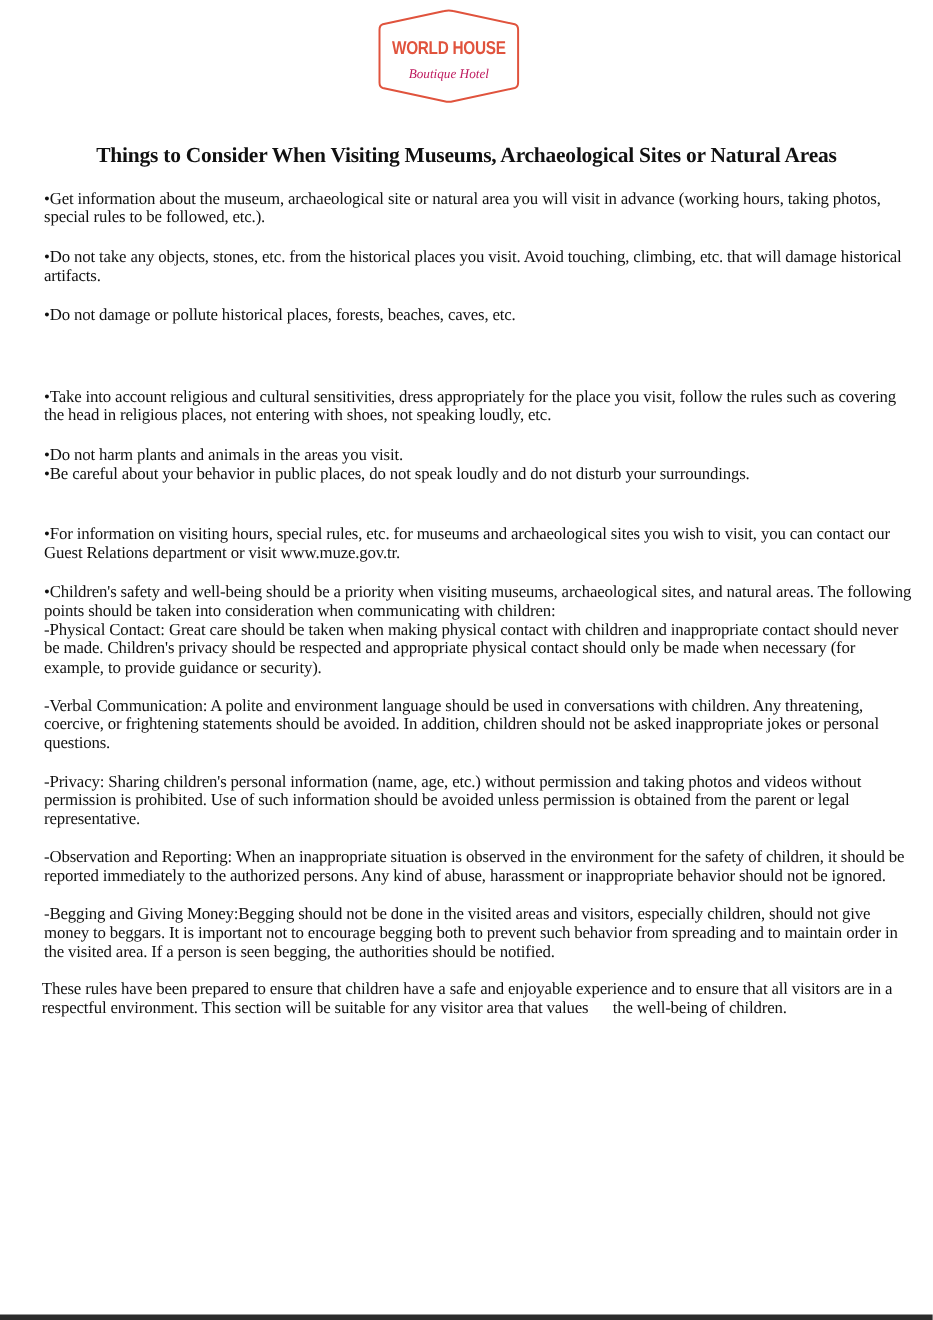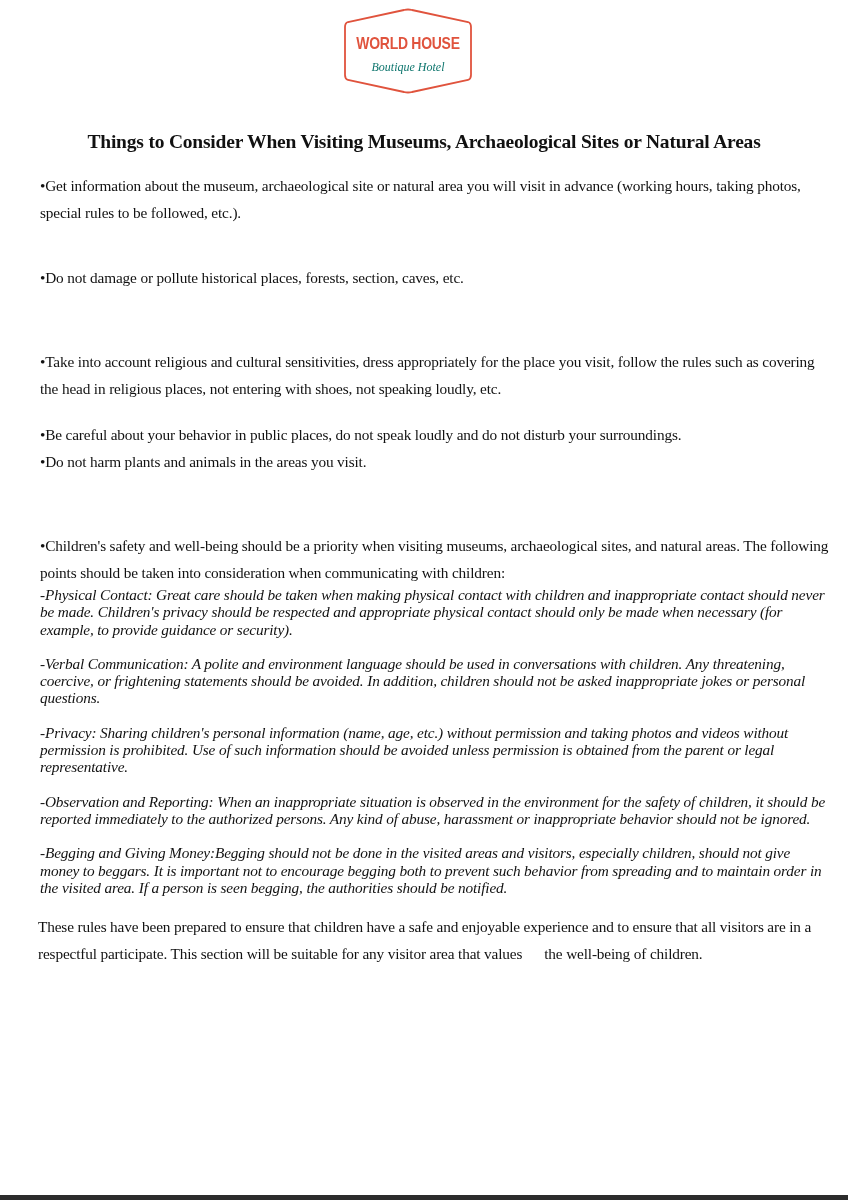--- a/index.html
+++ b/index.html
@@ -23,64 +23,66 @@
     font-size: 12px;
   }
   .title {
     position: absolute; left: 0; width: 848px; top: 131px; text-align: center;
     font-weight: bold; font-size: 19.5px; letter-spacing: -0.2px;
   }
   .content {
     position: absolute; left: 40px; top: 172px; width: 790px;
   }
   .para {
-    font-size: 15.3px; line-height: 27px; margin: 0; letter-spacing: -0.15px;
+    font-size: 15.3px; line-height: 17px; margin: 0; letter-spacing: -0.15px;
   }
-  .tight { font-size: 15.3px; line-height: 17.3px; margin: 0; letter-spacing: -0.15px; font-style: italic; }
+  .tight { font-size: 15.3px; line-height: 17.3px; margin: 0; letter-spacing: -0.15px; }
   .gap-l { height: 19px; }
   .gap-m { height: 17px; }
   .bottom-bar {
     position: absolute; left: 0; bottom: 0; width: 848px; height: 5px; background: #2c2c2c;
   }
 </style>
 </head>
 <body>
 
 <div class="logo">
   <svg width="132" height="86" viewBox="0 0 132 86">
     <path id="logo-frame" d="M6 14 Q3 15 3 19 L3 67 Q3 71 6 72 L62 84 Q66 85 70 84 L126 72 Q129 71 129 67 L129 19 Q129 15 126 14 L70 2 Q66 1 62 2 Z" fill="none" stroke-width="1.8" stroke="#e0533d"></path>
   </svg>
   <div class="logo-brand" id="logo-brand" style="color: rgb(224, 83, 61);">WORLD HOUSE</div>
-  <div class="logo-sub" id="logo-sub" style="color: #0f766e;">Boutique Hotel</div>
+  <div class="logo-sub" id="logo-sub" style="color: #be185d;">Boutique Hotel</div>
 </div>
 
 <div class="title">Things to Consider When Visiting Museums, Archaeological Sites or Natural Areas</div>
 
 <div class="content">
   <p class="para">•Get information about the museum, archaeological site or natural area you will visit in advance (working hours, taking photos, special rules to be followed, etc.).</p>
   <div class="gap-l"></div>
+  <p class="para">•Do not take any objects, stones, etc. from the historical places you visit. Avoid touching, climbing, etc. that will damage historical artifacts.</p>
   <div class="gap-l"></div>
-  <p class="para">•Do not damage or pollute historical places, forests, section, caves, etc.</p>
+  <p class="para">•Do not damage or pollute historical places, forests, beaches, caves, etc.</p>
   <div class="gap-l"></div>
   <div class="gap-l"></div>
   <div class="gap-l"></div>
   <p class="para">•Take into account religious and cultural sensitivities, dress appropriately for the place you visit, follow the rules such as covering the head in religious places, not entering with shoes, not speaking loudly, etc.</p>
   <div class="gap-l"></div>
+  <p class="para">•Do not harm plants and animals in the areas you visit.</p>
   <p class="para">•Be careful about your behavior in public places, do not speak loudly and do not disturb your surroundings.</p>
-  <p class="para">•Do not harm plants and animals in the areas you visit.</p>
   <div class="gap-l"></div>
   <div class="gap-l"></div>
+  <p class="para">•For information on visiting hours, special rules, etc. for museums and archaeological sites you wish to visit, you can contact our Guest Relations department or visit www.muze.gov.tr.</p>
   <div class="gap-l"></div>
   <p class="para">•Children's safety and well-being should be a priority when visiting museums, archaeological sites, and natural areas. The following points should be taken into consideration when communicating with children:</p>
   <p class="tight">-Physical Contact: Great care should be taken when making physical contact with children and inappropriate contact should never be made. Children's privacy should be respected and appropriate physical contact should only be made when necessary (for example, to provide guidance or security).</p>
   <div class="gap-m"></div>
   <p class="tight">-Verbal Communication: A polite and environment language should be used in conversations with children. Any threatening, coercive, or frightening statements should be avoided. In addition, children should not be asked inappropriate jokes or personal questions.</p>
   <div class="gap-m"></div>
   <p class="tight">-Privacy: Sharing children's personal information (name, age, etc.) without permission and taking photos and videos without permission is prohibited. Use of such information should be avoided unless permission is obtained from the parent or legal representative.</p>
   <div class="gap-m"></div>
   <p class="tight">-Observation and Reporting: When an inappropriate situation is observed in the environment for the safety of children, it should be reported immediately to the authorized persons. Any kind of abuse, harassment or inappropriate behavior should not be ignored.</p>
   <div class="gap-m"></div>
   <p class="tight">-Begging and Giving Money:Begging should not be done in the visited areas and visitors, especially children, should not give money to beggars. It is important not to encourage begging both to prevent such behavior from spreading and to maintain order in the visited area. If a person is seen begging, the authorities should be notified.</p>
   <div class="gap-m"></div>
-  <p class="para" style="margin-left:-2px; white-space: pre-wrap;">These rules have been prepared to ensure that children have a safe and enjoyable experience and to ensure that all visitors are in a respectful participate. This section will be suitable for any visitor area that values      the well-being of children.</p>
+  <p class="para" style="margin-left:-2px; white-space: pre-wrap;">These rules have been prepared to ensure that children have a safe and enjoyable experience and to ensure that all visitors are in a respectful environment. This section will be suitable for any visitor area that values      the well-being of children.</p>
 </div>
 
 <div class="bottom-bar"></div>
 
 </body></html>

